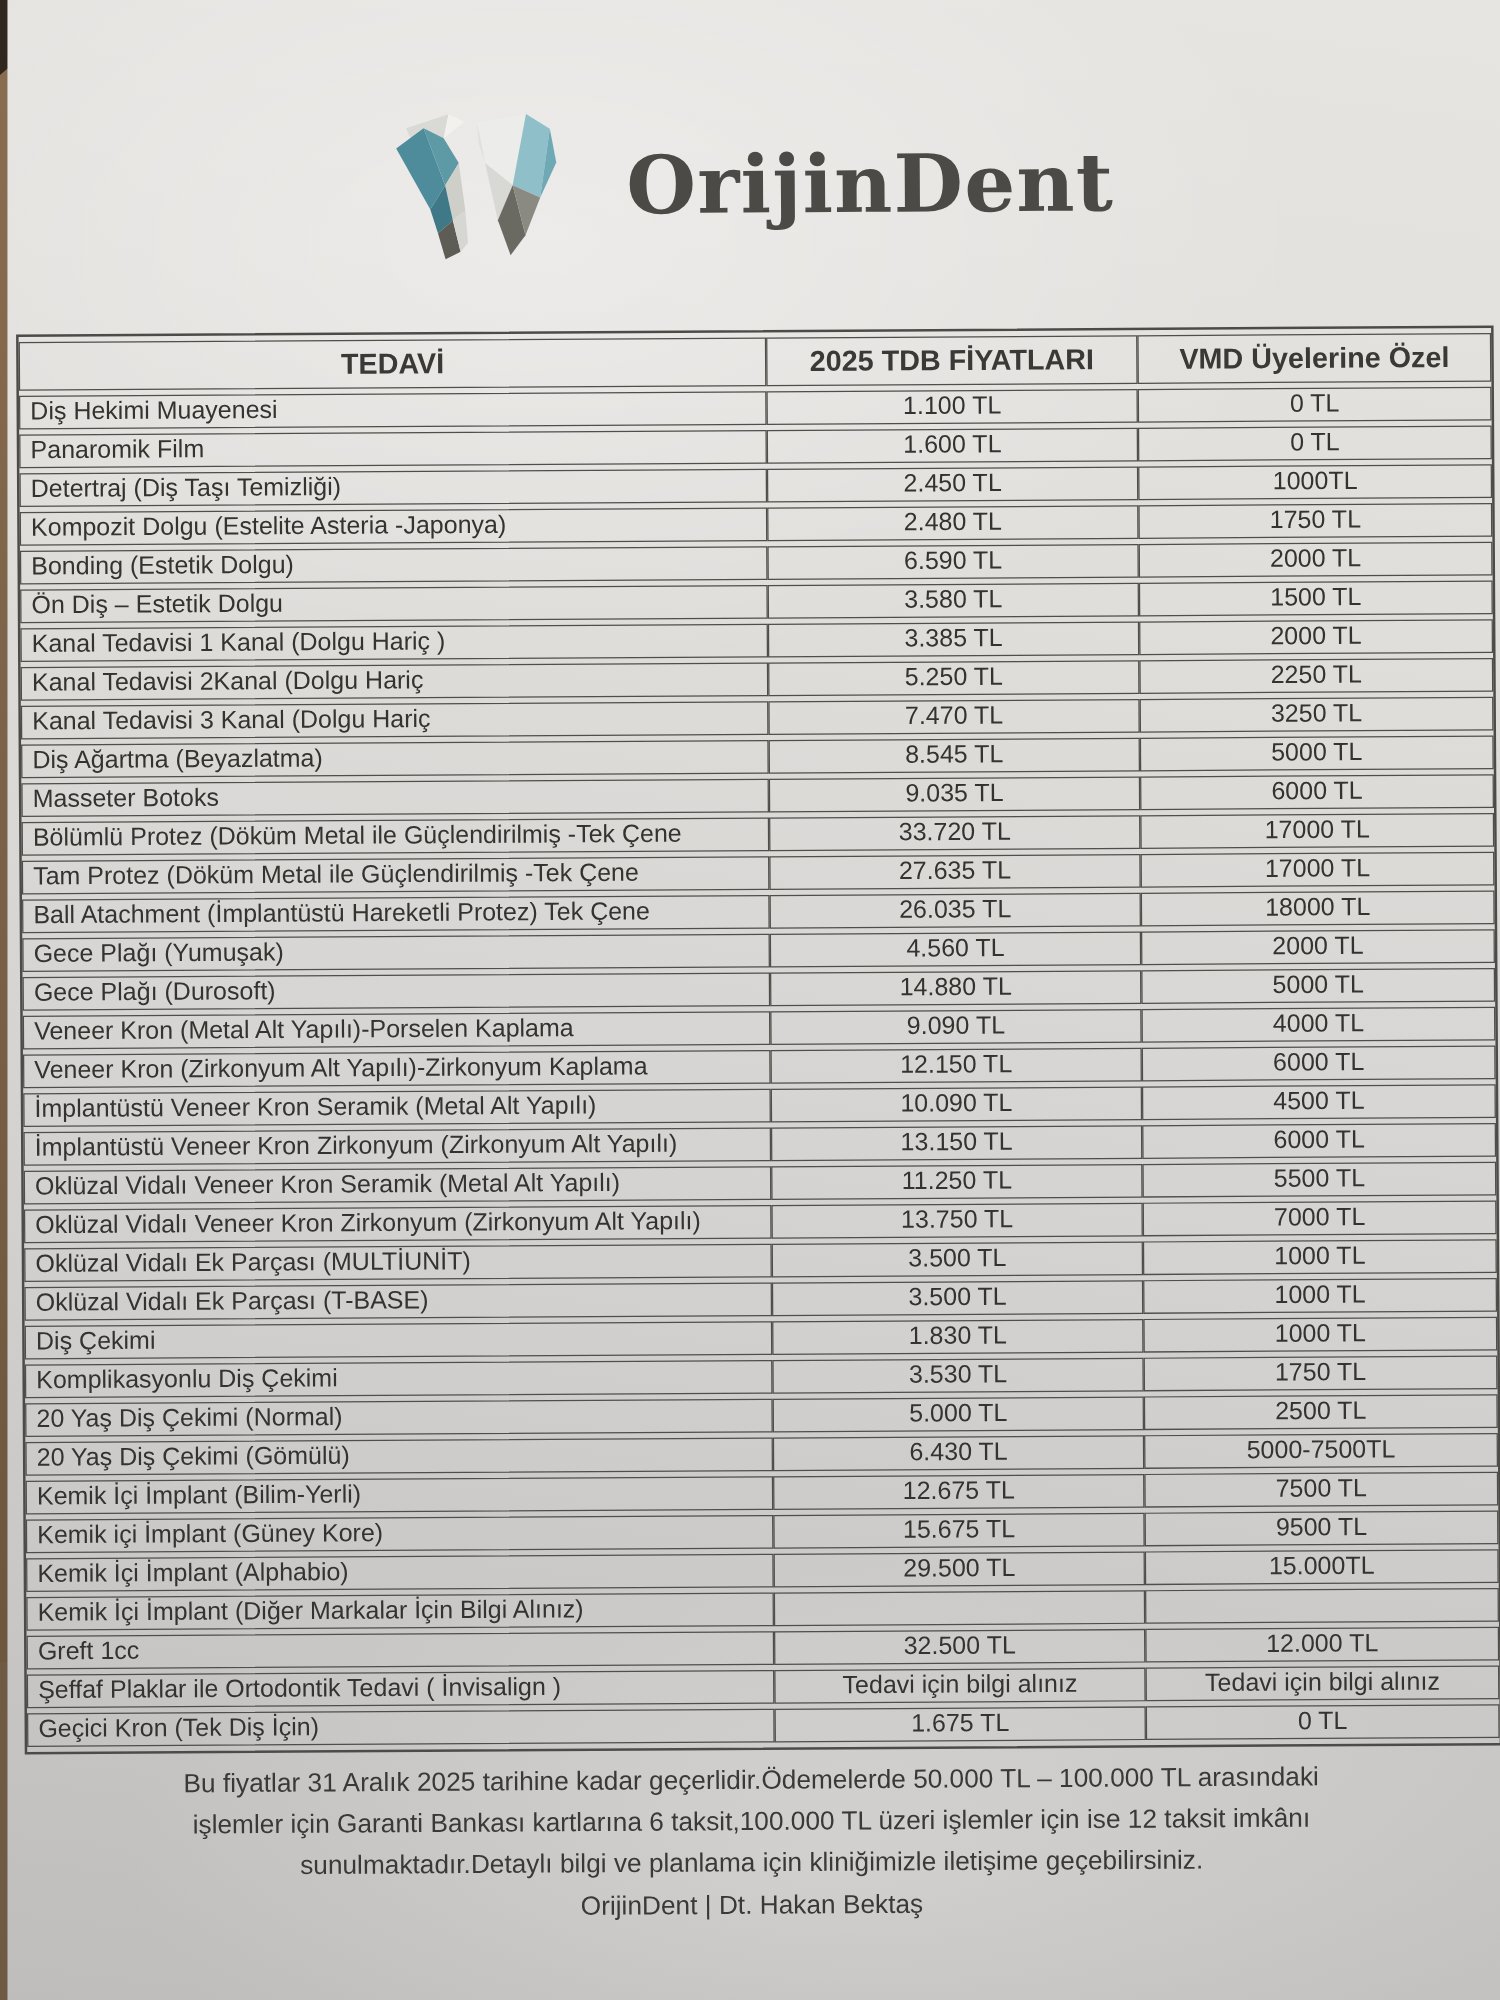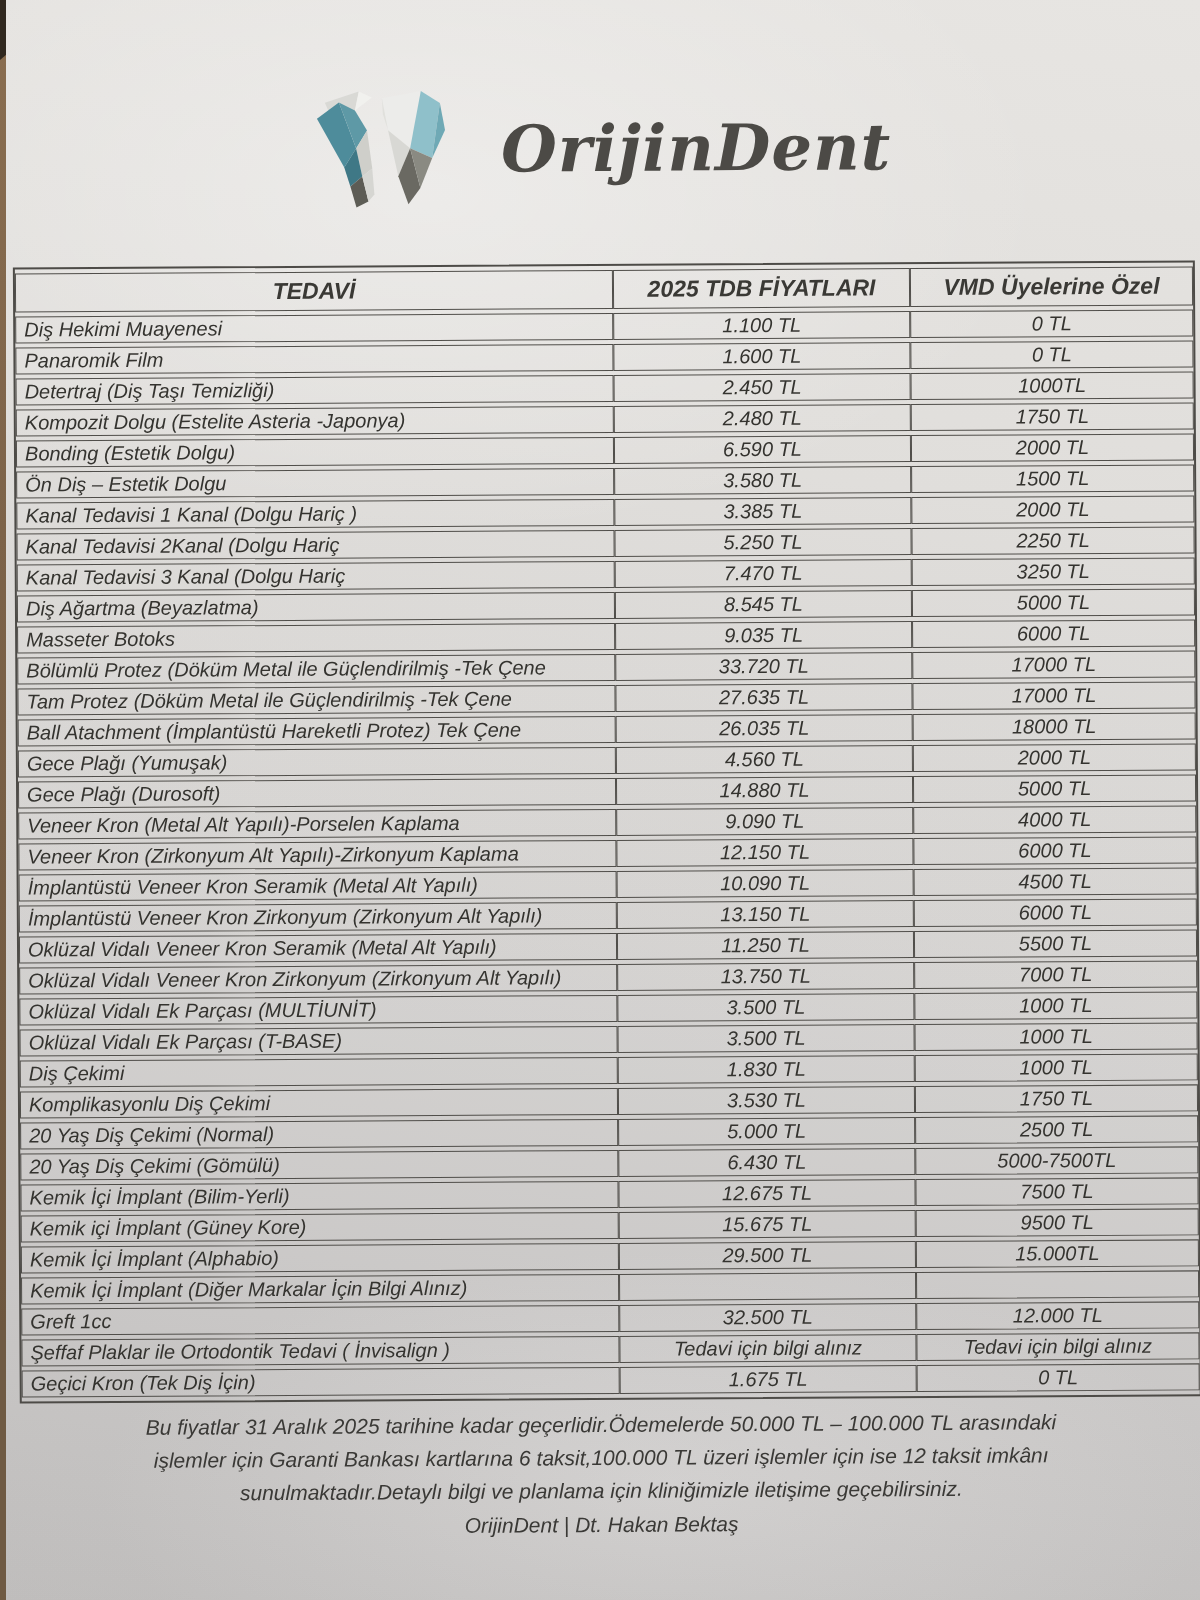--- a/index.html
+++ b/index.html
@@ -1,21 +1,20 @@
 <!DOCTYPE html>
 <html><head>
 <meta charset="utf-8">
 <style>
   html,body { margin:0; padding:0; }
   body { width:1200px; height:1600px; overflow:hidden; background:#6f5a43; }
 
   .scene {
     position:relative; width:1200px; height:1600px;
     font-family:"Liberation Sans", sans-serif;
-    font-style:italic;
   }
 
   
   .wood-strip {
     position:absolute; left:0; top:0; width:16px; height:1330px;
     background:linear-gradient(180deg,#8a6e50 0%,#7d6349 40%,#6d563e 100%);
     clip-path:polygon(0 0, 100% 0, 35% 100%, 0 100%);
     z-index:1;
   }
   .wood-corner {

